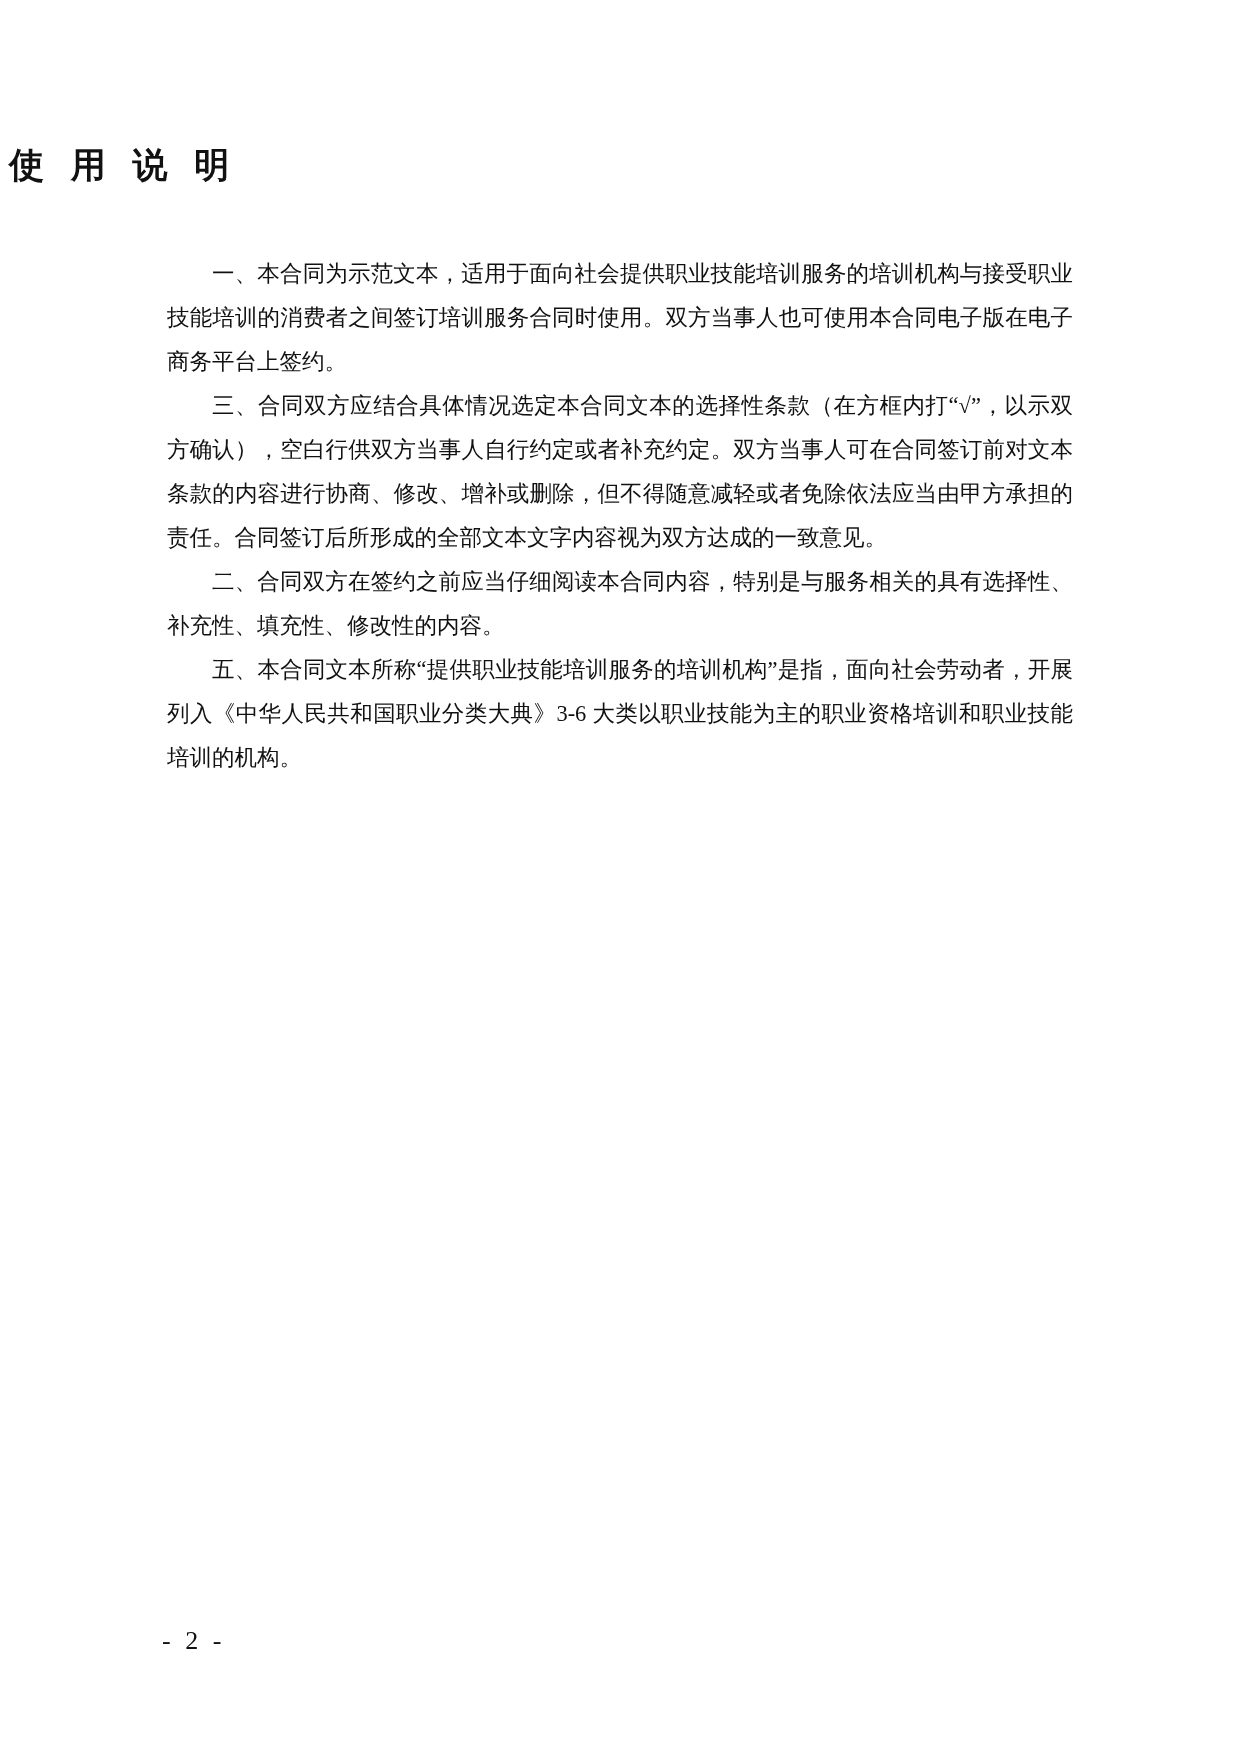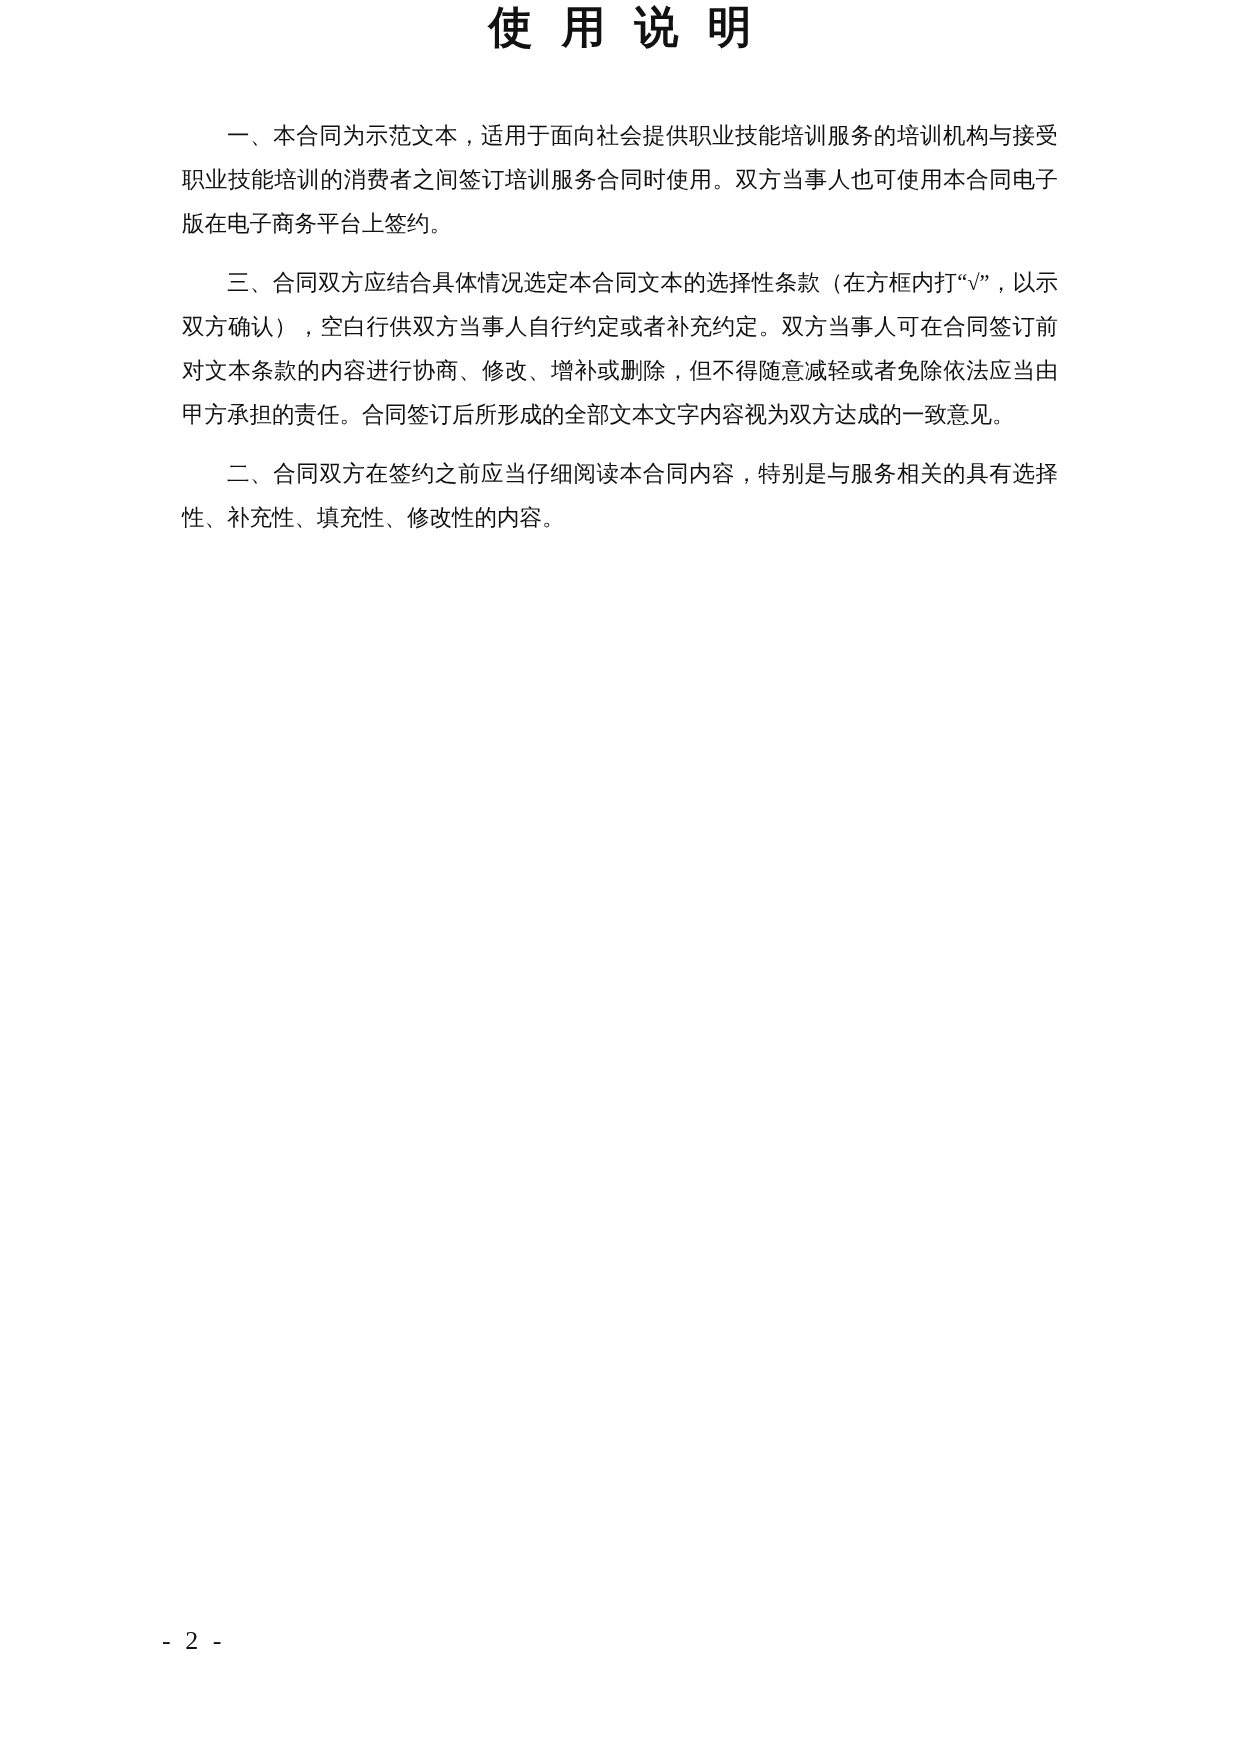--- a/index.html
+++ b/index.html
@@ -11,39 +11,40 @@
     position: relative;
     width: 1240px;
     height: 1754px;
     margin: 0 auto;
     background: #ffffff;
     color: #111111;
     font-family: "Liberation Serif", "DejaVu Serif", serif;
     overflow: hidden;
   }
   .doc-title {
+    padding-top: 138px;
     height: 56px;
     line-height: 56px;
-    text-align: center;
-    font-size: 44px;
+    text-align: left;
+    font-size: 35px;
     font-weight: 700;
     letter-spacing: 9px;
     text-indent: 9px; 
     white-space: pre;
   }
   .doc-body {
     width: 906px;
     margin: 58px auto 0 auto;
     font-size: 22.5px;
     line-height: 44px;
     text-align: justify;
     text-justify: inter-ideograph;
   }
   .doc-body p {
-    margin: 15px;
+    margin: 0;
     padding: 0;
     text-indent: 2em;
   }
   .page-number {
     position: absolute;
     left: 162px;
     top: 1626px;
     font-size: 26px;
     letter-spacing: 4px;
     white-space: pre;
@@ -54,17 +55,18 @@
 <body>
 
 <div class="page">
 
   <div class="doc-title">使 用 说 明</div>
 
   <div class="doc-body">
     <p>一、本合同为示范文本，适用于面向社会提供职业技能培训服务的培训机构与接受职业技能培训的消费者之间签订培训服务合同时使用。双方当事人也可使用本合同电子版在电子商务平台上签约。</p>
     <p>三、合同双方应结合具体情况选定本合同文本的选择性条款（在方框内打“√”，以示双方确认），空白行供双方当事人自行约定或者补充约定。双方当事人可在合同签订前对文本条款的内容进行协商、修改、增补或删除，但不得随意减轻或者免除依法应当由甲方承担的责任。合同签订后所形成的全部文本文字内容视为双方达成的一致意见。</p>
     <p>二、合同双方在签约之前应当仔细阅读本合同内容，特别是与服务相关的具有选择性、补充性、填充性、修改性的内容。</p>
+    <p>五、本合同文本所称“提供职业技能培训服务的培训机构”是指，面向社会劳动者，开展列入《中华人民共和国职业分类大典》3-6 大类以职业技能为主的职业资格培训和职业技能培训的机构。</p>
   </div>
 
   <div class="page-number">- 2 -</div>
 
 </div>
 
 </body></html>

